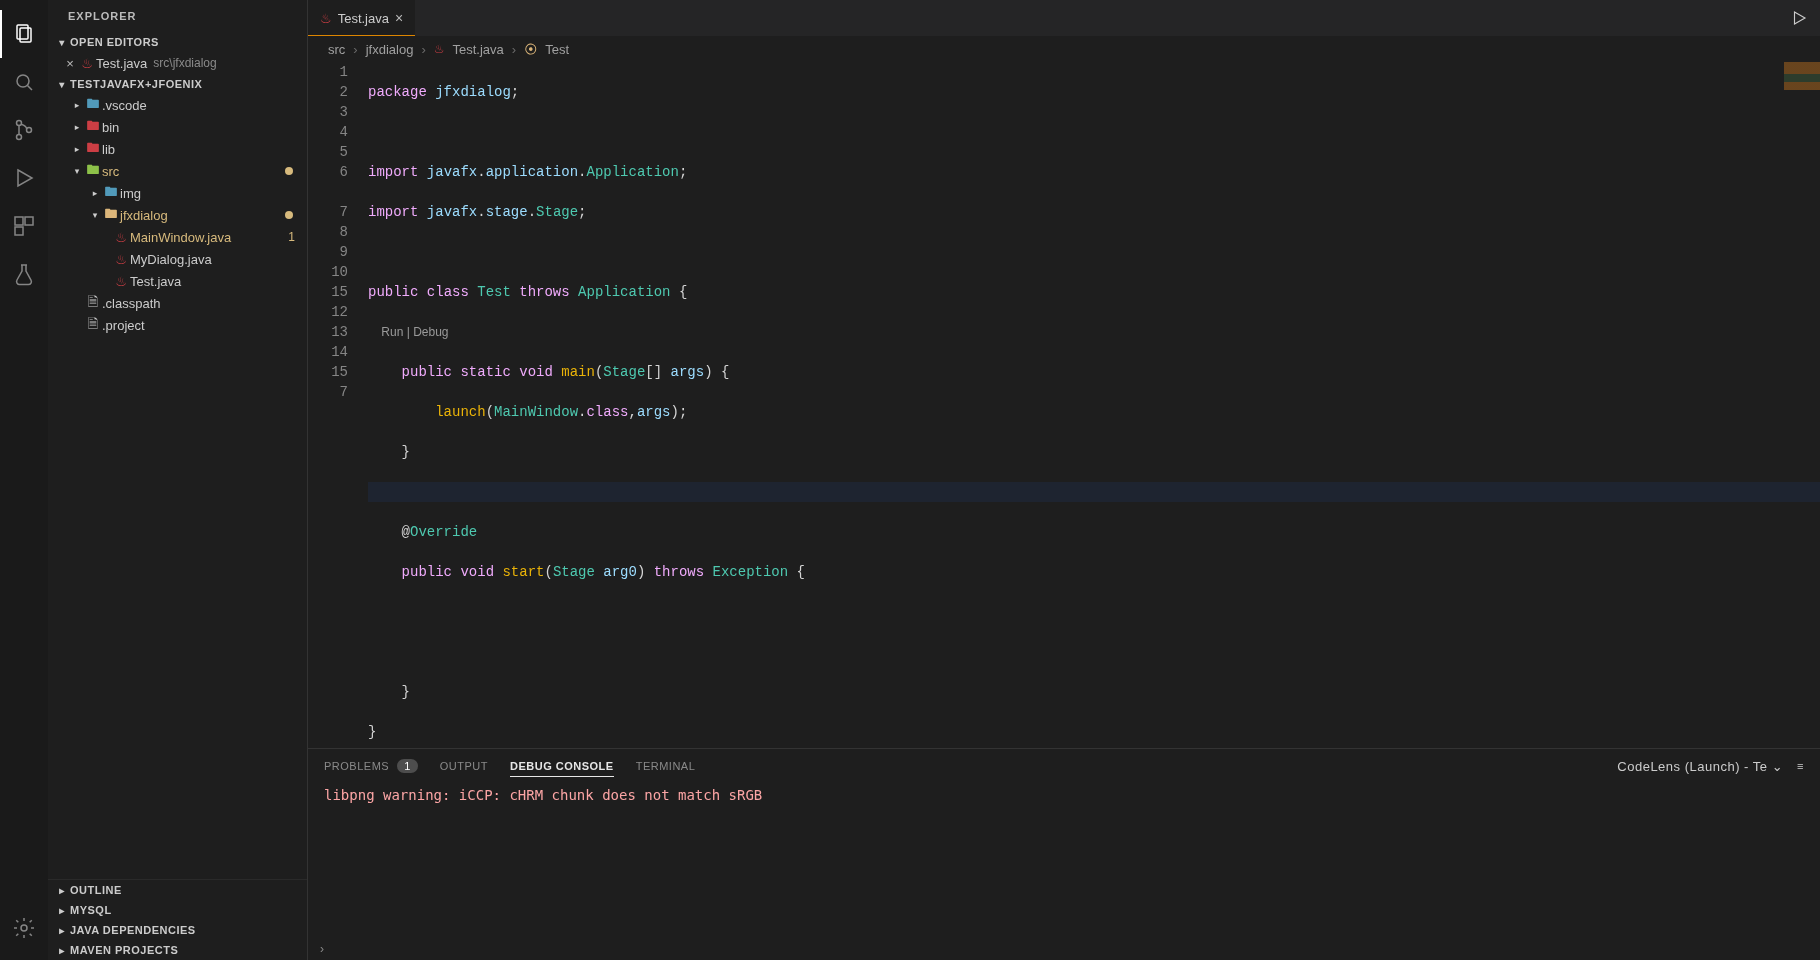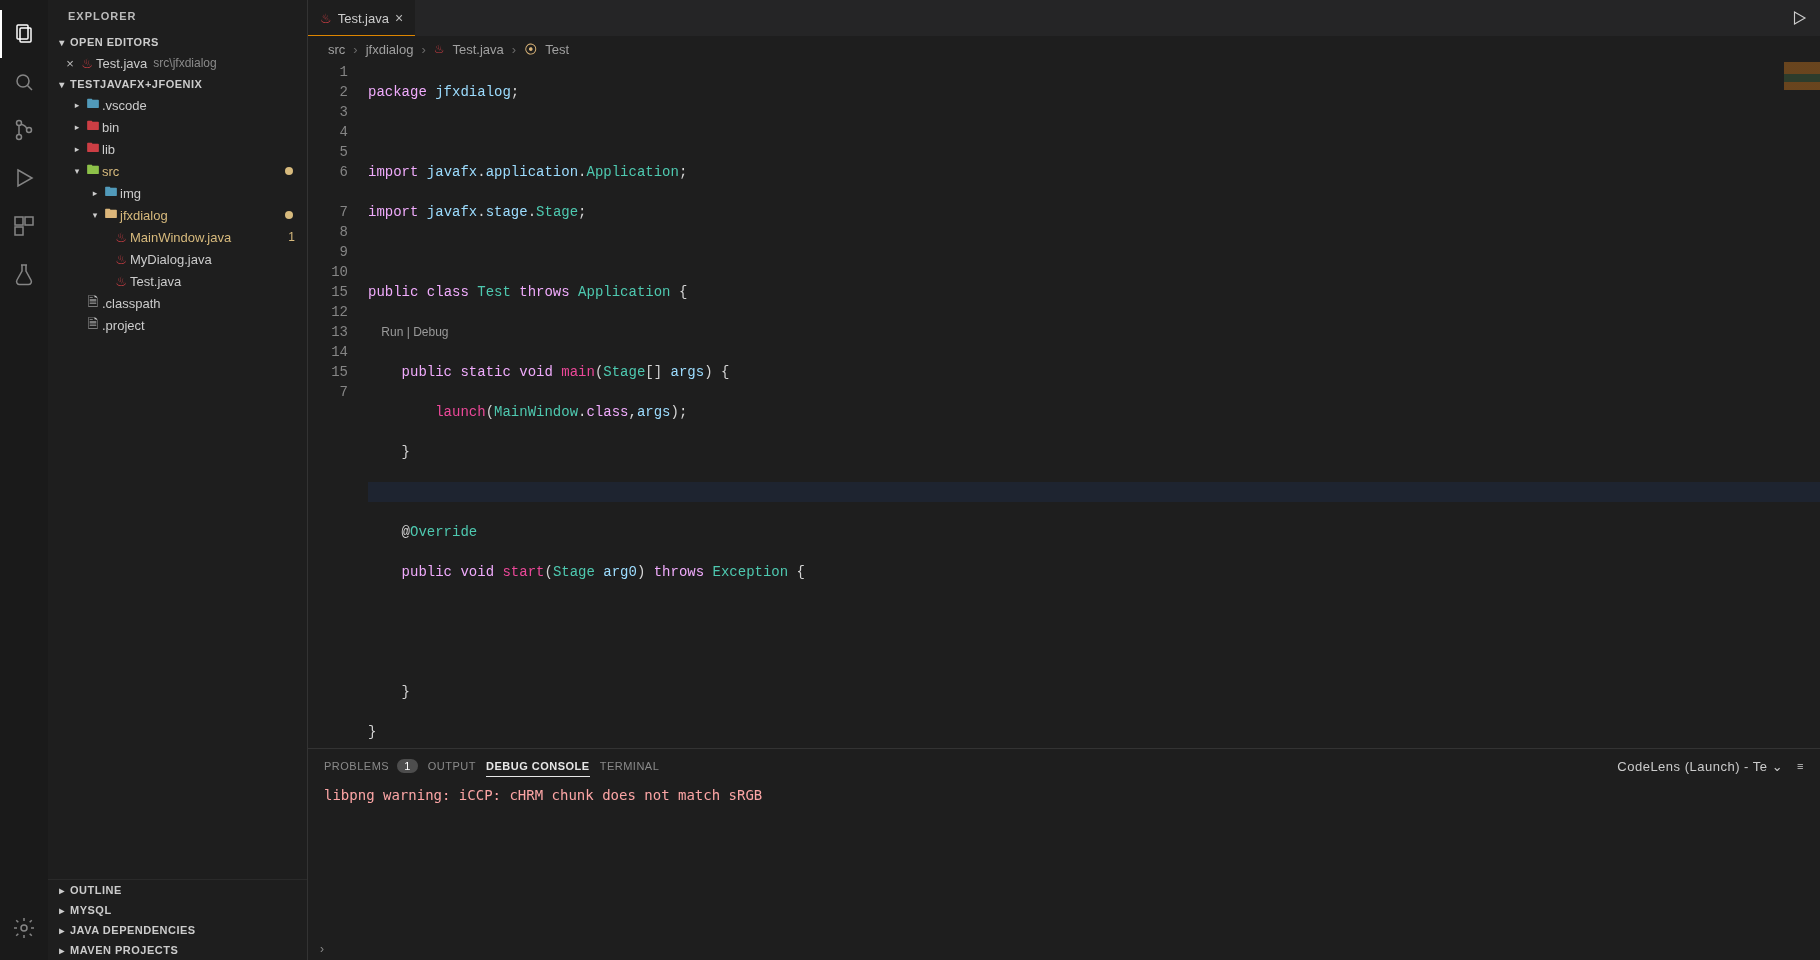--- a/index.html
+++ b/index.html
@@ -193,21 +193,21 @@
 .code {
   flex: 1;
   white-space: pre;
   color: #d4d4d4;
   position: relative;
 }
 .code-line { height: 20px; }
 .code-line.current { background: #1e2430; }
 .kw { color: #f0abfc; font-family: Liberation Mono, monospace; }
 .type { color: #4ec9b0; }
-.fn { color: #ec4899; }
+.fn { color: #eab308; }
 .id { color: #9cdcfe; }
 .punct { color: #d4d4d4; }
 .ann { color: #4ec9b0; }
 .codelens {
   color: #999999;
   font-size: 12px;
   font-family: "Segoe UI", sans-serif;
 }
 .minimap {
   position: absolute;
@@ -223,21 +223,21 @@
   background: #1e1e1e;
   height: 212px;
   display: flex;
   flex-direction: column;
 }
 .panel-tabs {
   display: flex;
   align-items: center;
   height: 34px;
   padding: 0 16px;
-  gap: 10px;
+  gap: 22px;
   font-size: 11px;
   letter-spacing: 0.5px;
 }
 .ptab { color: #8a8a8a; cursor: pointer; text-transform: uppercase; display: flex; align-items: center; gap: 8px; }
 .ptab.active { color: #e7e7e7; border-bottom: 1px solid #e7e7e7; padding-bottom: 4px; margin-bottom: -4px; font-weight: 600; }
 .ptab .pcount {
   background: #4d4d4d;
   color: #fff;
   border-radius: 10px;
   padding: 1px 7px;

